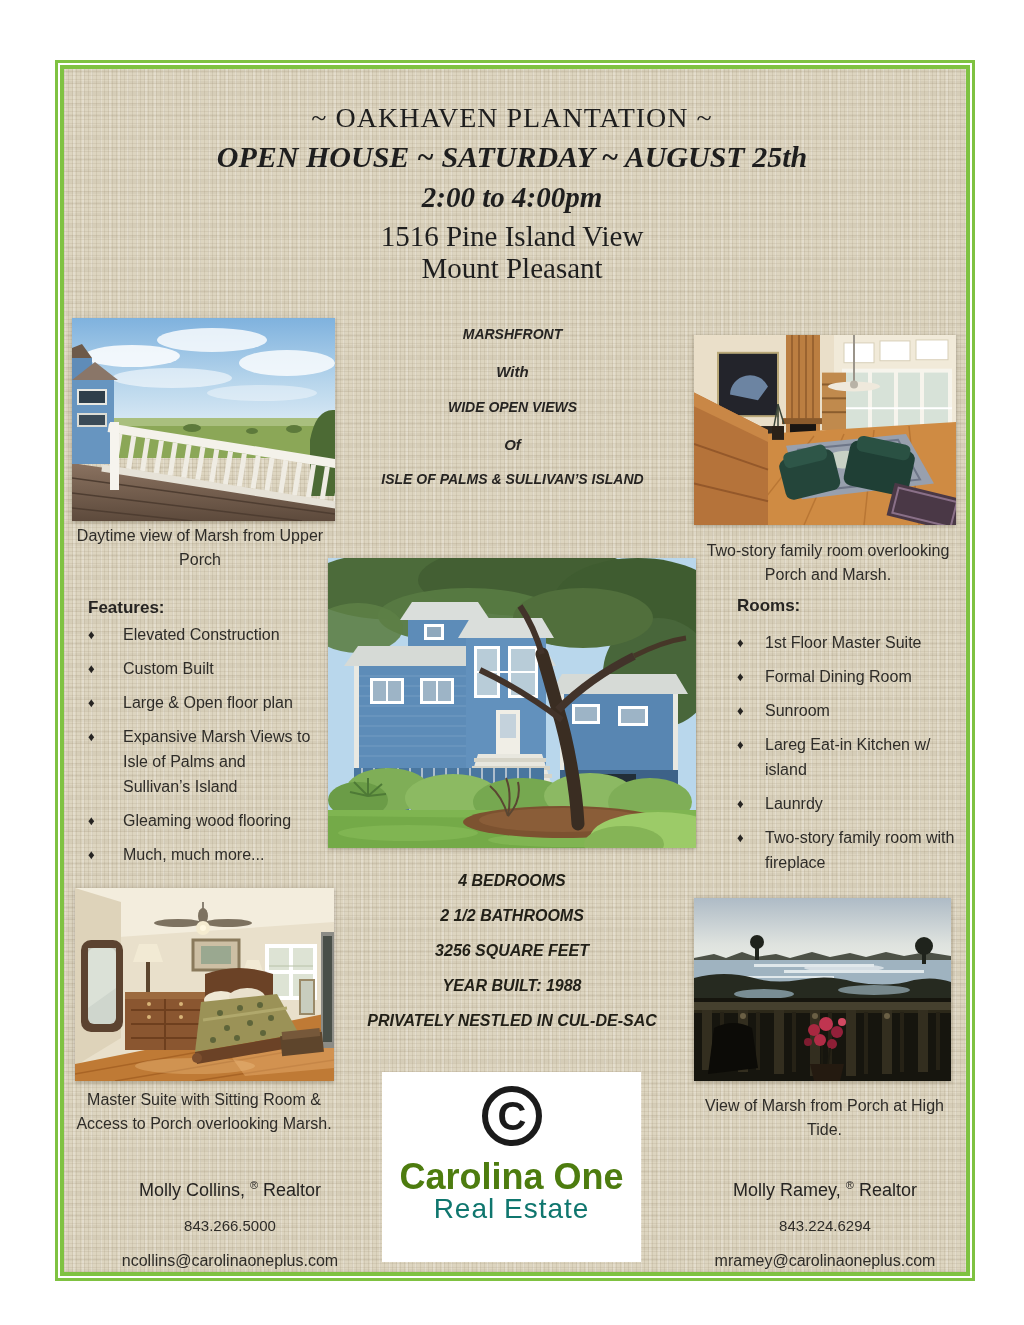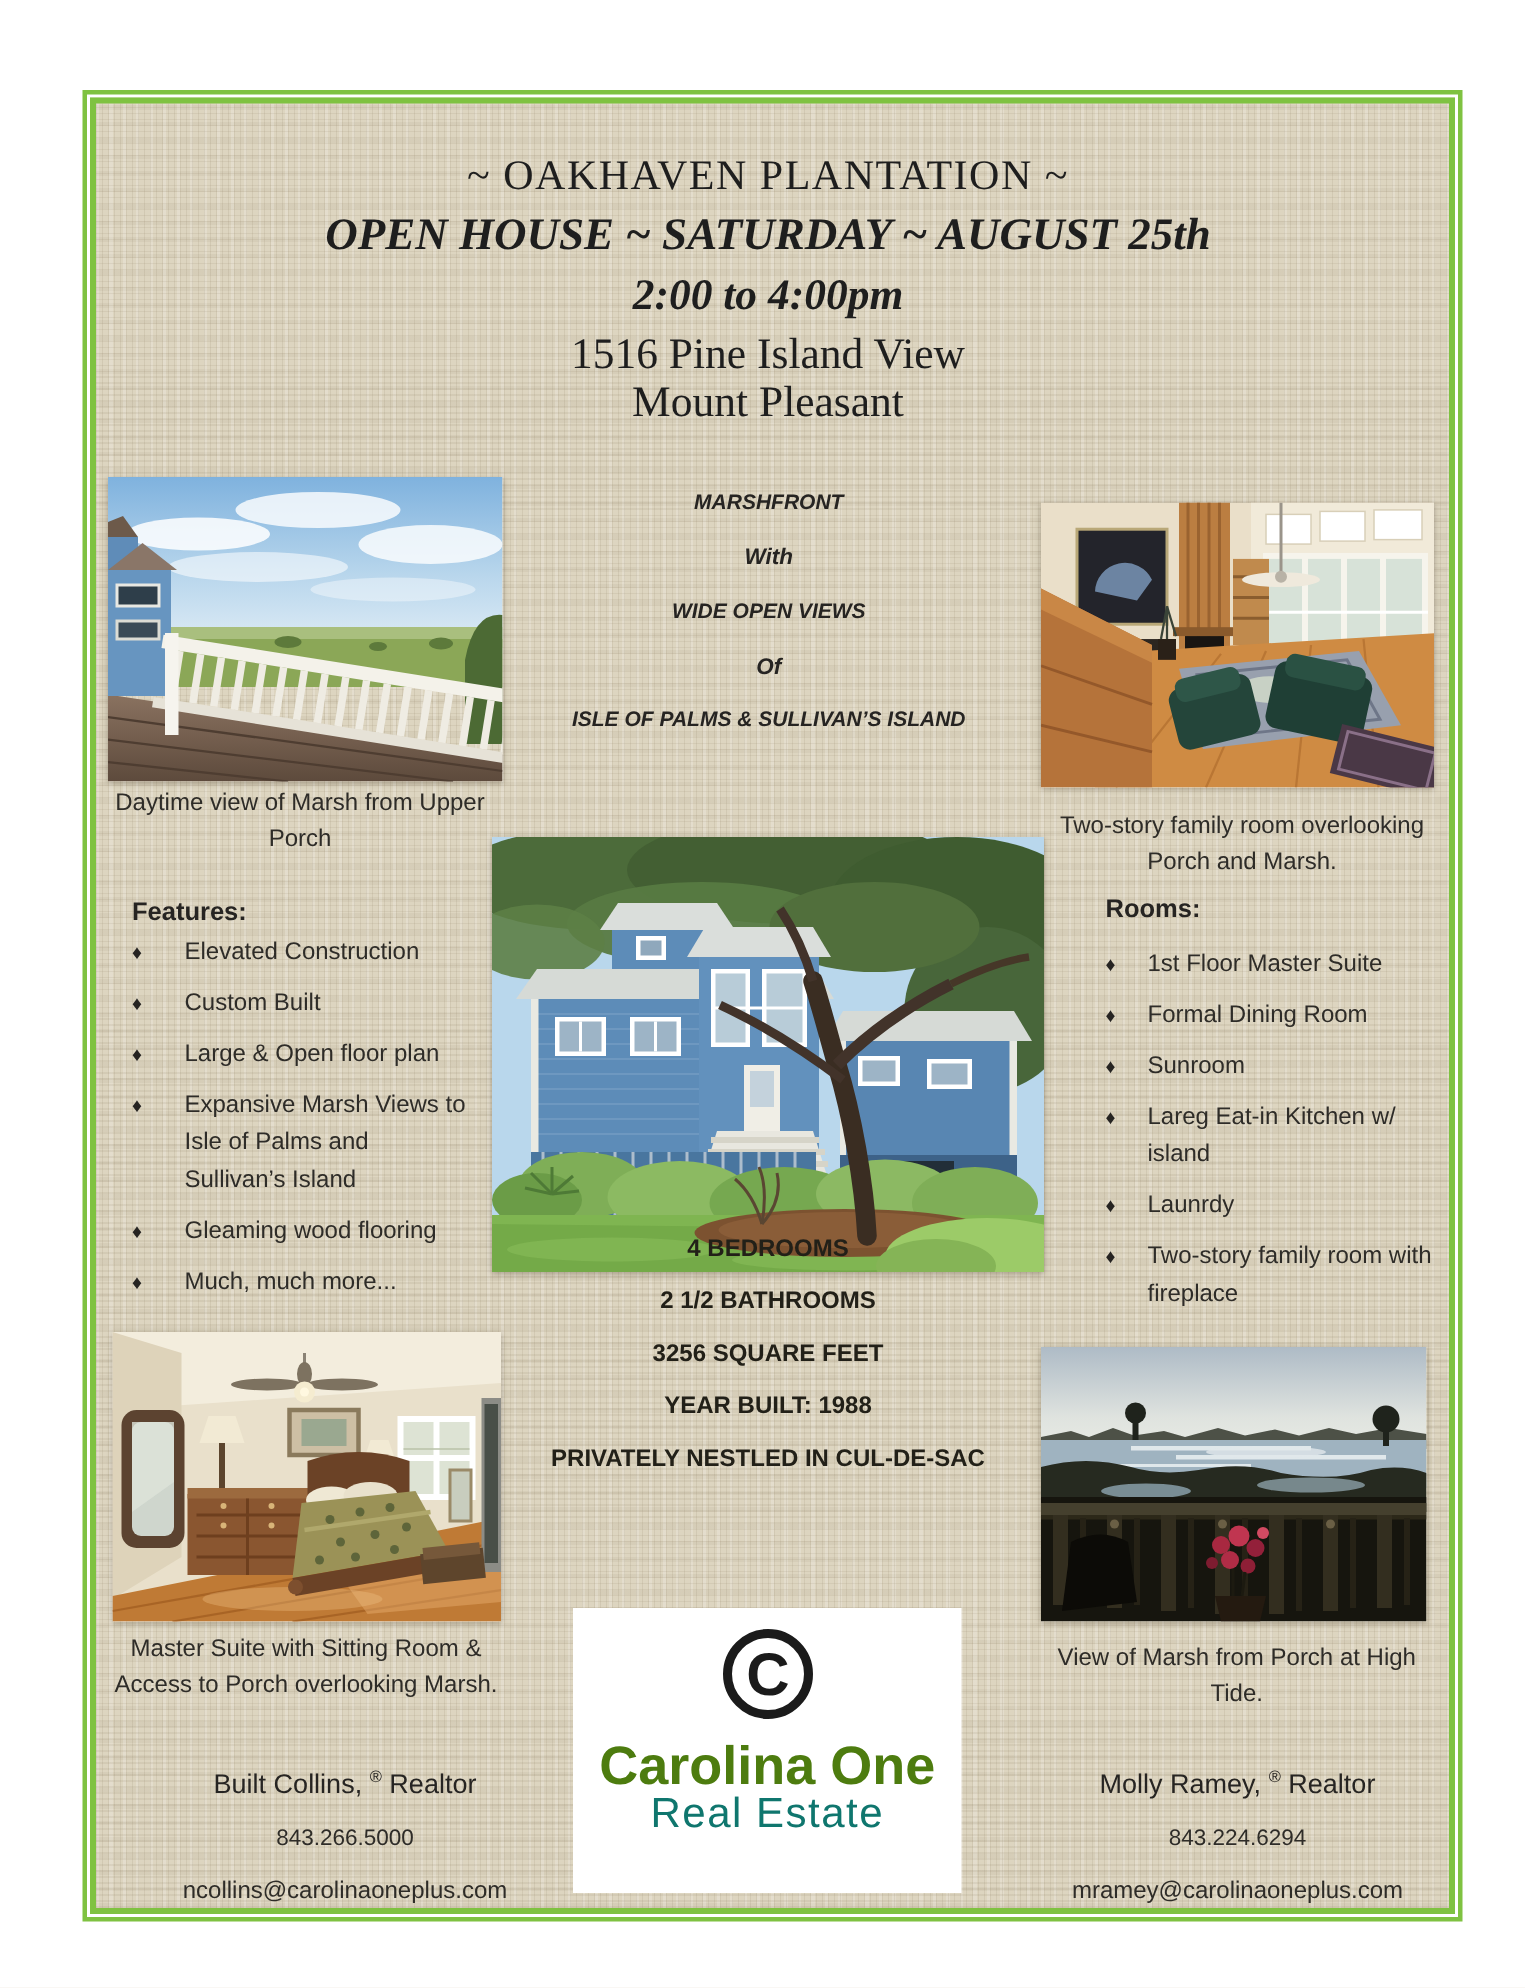--- a/index.html
+++ b/index.html
@@ -29,21 +29,21 @@
   .tag-small{font-size:15px;}
   .caption{font-size:16px;line-height:24px;text-align:center;color:#2e2c28;}
   .list-title{font-size:17px;font-weight:bold;color:#262422;}
   .b-item{display:flex;margin-bottom:9px;}
   .bullet{flex:none;font-size:13px;line-height:25px;color:#262422;}
   .feat .bullet{width:35px;}
   .room .bullet{width:28px;}
   .b-text{font-size:16px;line-height:25px;color:#2e2c28;}
   .feat .b-text{width:190px;}
   .room .b-text{width:196px;}
-  .stats{left:312px;top:822px;width:400px;text-align:center;}
+  .stats{left:312px;top:870px;width:400px;text-align:center;font-style:italic;}
   .stat-line{font-size:16px;line-height:22px;font-weight:bold;color:#222018;margin-bottom:13px;}
   .photo{position:absolute;box-shadow:0 1px 4px rgba(60,50,30,0.35);}
   .photo svg{display:block;width:100%;height:100%;}
   .logo-box{position:absolute;left:382px;top:1072px;width:259px;height:190px;background:#ffffff;
             display:flex;flex-direction:column;align-items:center;}
   .logo-emblem{margin-top:12px;}
   .logo-name{font-size:36px;font-weight:bold;color:#4d7c0f;margin-top:12px;line-height:34px;}
   .logo-div{font-size:28px;color:#0f766e;letter-spacing:1px;line-height:30px;}
   .agent{width:270px;text-align:center;}
   .agent-name{font-size:18px;color:#262422;}
@@ -553,20 +553,20 @@
 
   <div class="logo-box">
     <svg class="logo-emblem" width="64" height="64" viewBox="0 0 64 64">
       <circle cx="32" cy="32" r="27" fill="none" stroke="#1b1b1b" stroke-width="6"></circle>
       <text x="32" y="46" text-anchor="middle" font-size="40" font-weight="bold" font-family="Liberation Sans, sans-serif" fill="#1b1b1b">C</text>
     </svg>
     <div class="logo-name">Carolina One</div>
     <div class="logo-div">Real Estate</div>
   </div>
 
-  <div class="abs agent agent-name" style="left:95px;top:1179px;"><span>Built Collins,</span> <sup>®</sup> <span>Realtor</span></div>
+  <div class="abs agent agent-name" style="left:95px;top:1179px;"><span>Molly Collins,</span> <sup>®</sup> <span>Realtor</span></div>
   <div class="abs agent agent-phone" style="left:95px;top:1217px;">843.266.5000</div>
   <div class="abs agent agent-email" style="left:95px;top:1252px;">ncollins@carolinaoneplus.com</div>
 
   <div class="abs agent agent-name" style="left:690px;top:1179px;"><span>Molly Ramey,</span> <sup>®</sup> <span>Realtor</span></div>
   <div class="abs agent agent-phone" style="left:690px;top:1217px;">843.224.6294</div>
   <div class="abs agent agent-email" style="left:690px;top:1252px;">mramey@carolinaoneplus.com</div>
 </div>
 
 </body></html>

